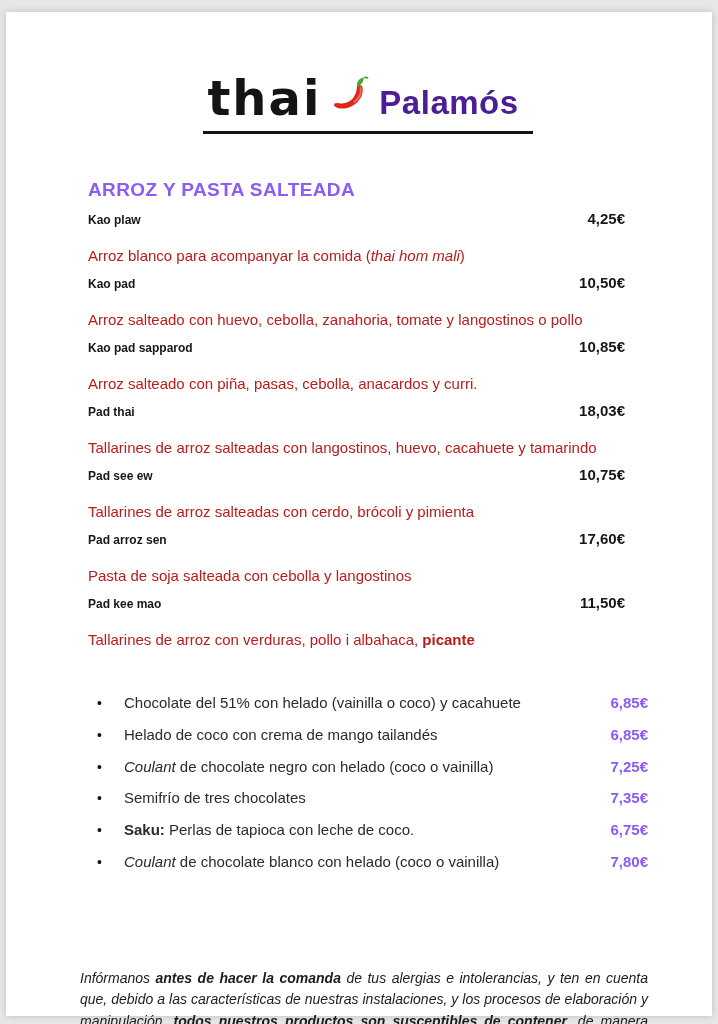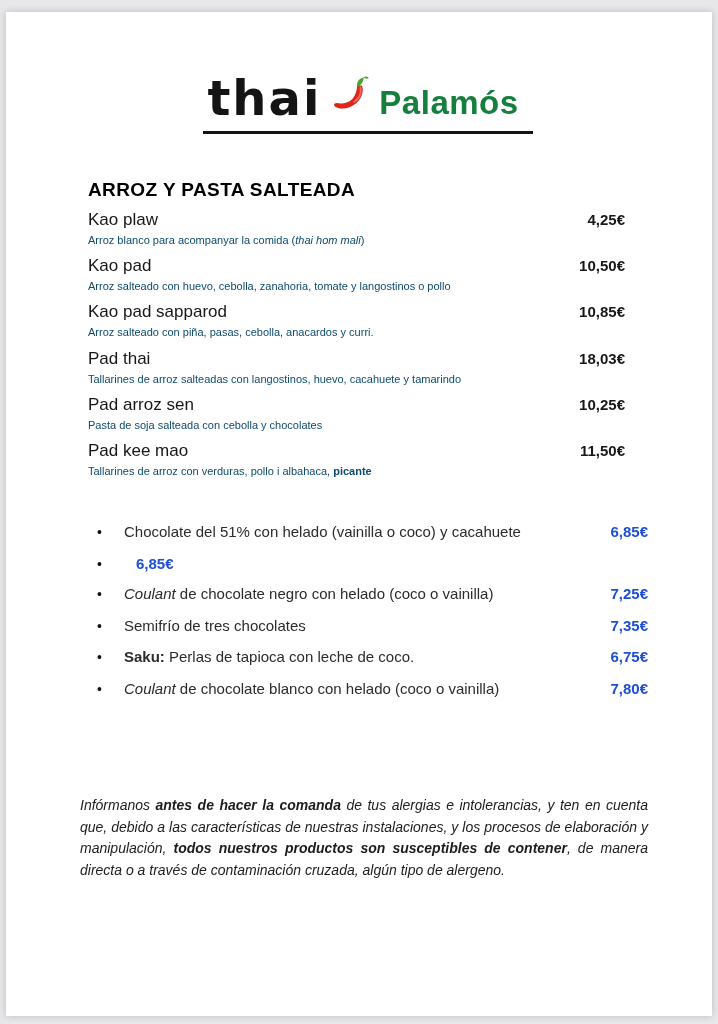--- a/index.html
+++ b/index.html
@@ -34,54 +34,54 @@
     font-weight: 800;
     letter-spacing: 2px;
     color: #141414;
     line-height: 1;
   }
   .chili { display: inline-block; }
   .chili svg { width: 46px; height: 46px; display: block; margin-bottom: 6px; }
   .logo-city {
     font-size: 33px;
     font-weight: 700;
-    color: #15803d;
+    color: #4c1d95;
     letter-spacing: 0.5px;
     line-height: 1;
     padding-top: 8px;
   }
   
   .section { margin-top: 45px; }
   .sec-title {
     margin: 0;
     font-size: 19px;
     font-weight: 900;
     letter-spacing: 0.4px;
-    color: #000000;
+    color: #8b5cf6;
   }
   .menu-item { margin-top: 9px; }
   .item-head {
     display: flex;
     justify-content: space-between;
     align-items: baseline;
   }
-  .item-name { font-size: 17px; font-weight: 400; color: #171717; }
+  .item-name { font-size: 12px; font-weight: 700; color: #171717; }
   .item-price { font-size: 15px; font-weight: 700; color: #171717; padding-right: 23px; white-space: nowrap; }
-  .item-desc { font-size: 11px; color: #0c4a6e; margin-top: 4px; line-height: 1.2; }
+  .item-desc { font-size: 15px; color: #b91c1c; margin-top: 20px; line-height: 1.2; }
   
   .postres-item {
     display: flex;
     align-items: baseline;
     margin-top: 13px;
     font-size: 15px;
     color: #2b2b2b;
   }
   .bullet { flex: none; width: 27px; padding-left: 9px; font-size: 14px; color: #111; }
   .postres-text { flex: 1; line-height: 1.25; }
-  .postres-price { font-weight: 700; color: #1d4ed8; white-space: nowrap; padding-left: 12px; }
+  .postres-price { font-weight: 700; color: #8b5cf6; white-space: nowrap; padding-left: 12px; }
   
   .footer {
     margin: 96px 0 0 -8px;
     font-size: 14px;
     font-style: italic;
     line-height: 1.55;
     text-align: justify;
     color: #1c1c1c;
   }
   .seg-b { font-weight: 700; }
@@ -132,47 +132,53 @@
           <div class="item-desc"><span>Arroz salteado con piña, pasas, cebolla, anacardos y curri.</span></div>
         </div>
         <div class="menu-item">
           <div class="item-head">
             <span class="item-name">Pad thai</span>
             <span class="item-price">18,03€</span>
           </div>
           <div class="item-desc"><span>Tallarines de arroz salteadas con langostinos, huevo, cacahuete y tamarindo</span></div>
         </div>
         <div class="menu-item">
+          <div class="item-head">
+            <span class="item-name">Pad see ew</span>
+            <span class="item-price">10,75€</span>
+          </div>
+          <div class="item-desc"><span>Tallarines de arroz salteadas con cerdo, brócoli y pimienta</span></div>
         </div>
         <div class="menu-item">
           <div class="item-head">
             <span class="item-name">Pad arroz sen</span>
-            <span class="item-price">10,25€</span>
-          </div>
-          <div class="item-desc"><span>Pasta de soja salteada con cebolla y chocolates</span></div>
+            <span class="item-price">17,60€</span>
+          </div>
+          <div class="item-desc"><span>Pasta de soja salteada con cebolla y langostinos</span></div>
         </div>
         <div class="menu-item">
           <div class="item-head">
             <span class="item-name">Pad kee mao</span>
             <span class="item-price">11,50€</span>
           </div>
           <div class="item-desc"><span>Tallarines de arroz con verduras, pollo i albahaca, </span><span class="seg-b">picante</span></div>
         </div>
       </div>
   </div>
 
   <div class="section sec-postres">
     <div id="postres-items">
         <div class="postres-item">
           <span class="bullet">•</span>
           <span class="postres-text"><span>Chocolate del 51% con helado (vainilla o coco) y cacahuete</span></span>
           <span class="postres-price">6,85€</span>
         </div>
         <div class="postres-item">
           <span class="bullet">•</span>
+          <span class="postres-text"><span>Helado de coco con crema de mango tailandés</span></span>
           <span class="postres-price">6,85€</span>
         </div>
         <div class="postres-item">
           <span class="bullet">•</span>
           <span class="postres-text"><span class="seg-i">Coulant</span><span> de chocolate negro con helado (coco o vainilla)</span></span>
           <span class="postres-price">7,25€</span>
         </div>
         <div class="postres-item">
           <span class="bullet">•</span>
           <span class="postres-text"><span>Semifrío de tres chocolates</span></span>

